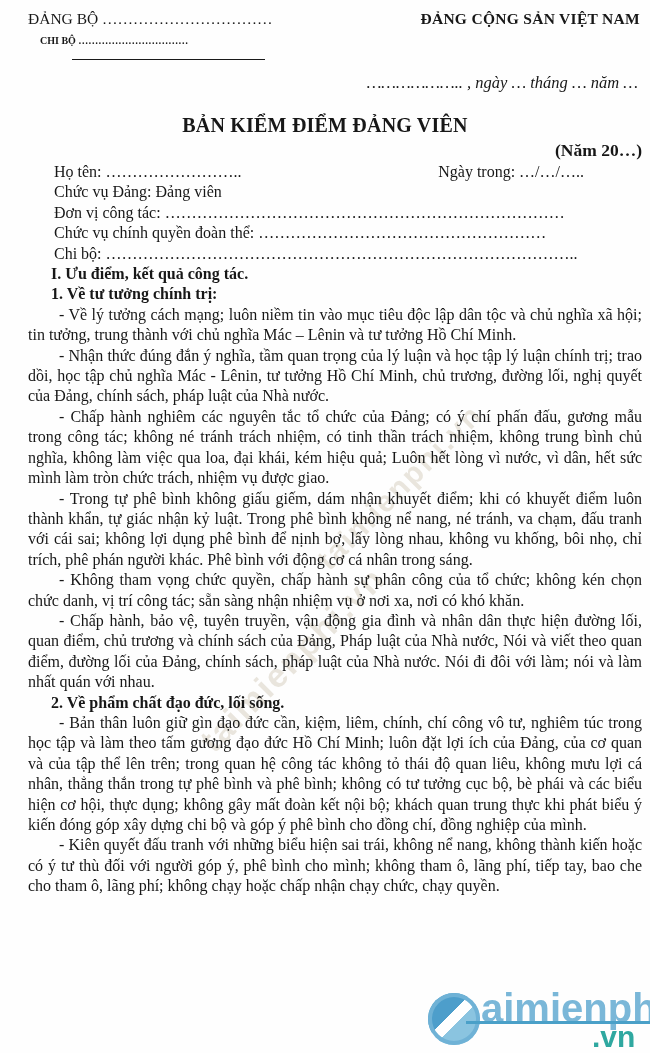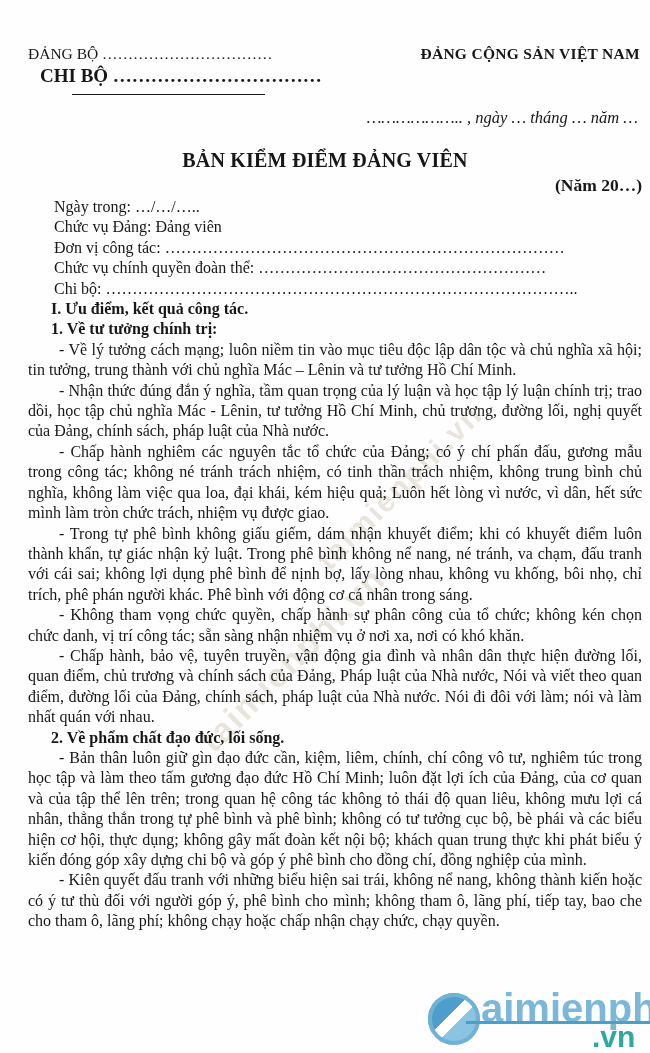--- a/index.html
+++ b/index.html
@@ -61,24 +61,24 @@
   
   .content { position: relative; z-index: 2; padding: 8px 8px 0 8px; }
   .hdr-row1 {
     display: flex;
     justify-content: space-between;
     align-items: baseline;
     font-size: 15.5px;
     line-height: 22px;
   }
   .hdr-dangbo { padding-left: 20px; }
-  .hdr-right { font-weight: bold; letter-spacing: 0.3px; padding-right: 2px; margin-top: 35px; }
+  .hdr-right { font-weight: bold; letter-spacing: 0.3px; padding-right: 2px; }
   .hdr-chibo {
     font-weight: bold;
-    font-size: 19px;
+    font-size: 10px;
     line-height: 22px;
     padding-left: 32px;
   }
   .hdr-rule {
     width: 193px;
     margin: 7px 0 0 64px;
     border-top: 1.6px solid #1a1a1a;
   }
   .date-line {
     font-style: italic;
@@ -139,20 +139,21 @@
 
     <div class="hdr-rule"></div>
 
     <div class="date-line">……………….. , ngày … tháng … năm …</div>
 
     <div class="doc-title">BẢN KIỂM ĐIỂM ĐẢNG VIÊN</div>
     <div class="doc-subtitle">(Năm 20…)</div>
 
     <div class="info-block">
       <div class="info-row1">
+        <span>Họ tên: ……………………..</span>
         <span>Ngày trong: …/…/…..</span>
       </div>
       <div>
           <p class="info-line">Chức vụ Đảng: Đảng viên</p>
           <p class="info-line">Đơn vị công tác: …………………………………………………………………</p>
           <p class="info-line">Chức vụ chính quyền đoàn thể: ………………………………………………</p>
           <p class="info-line">Chi bộ: ……………………………………………………………………………..</p>
         </div>
     </div>
 

